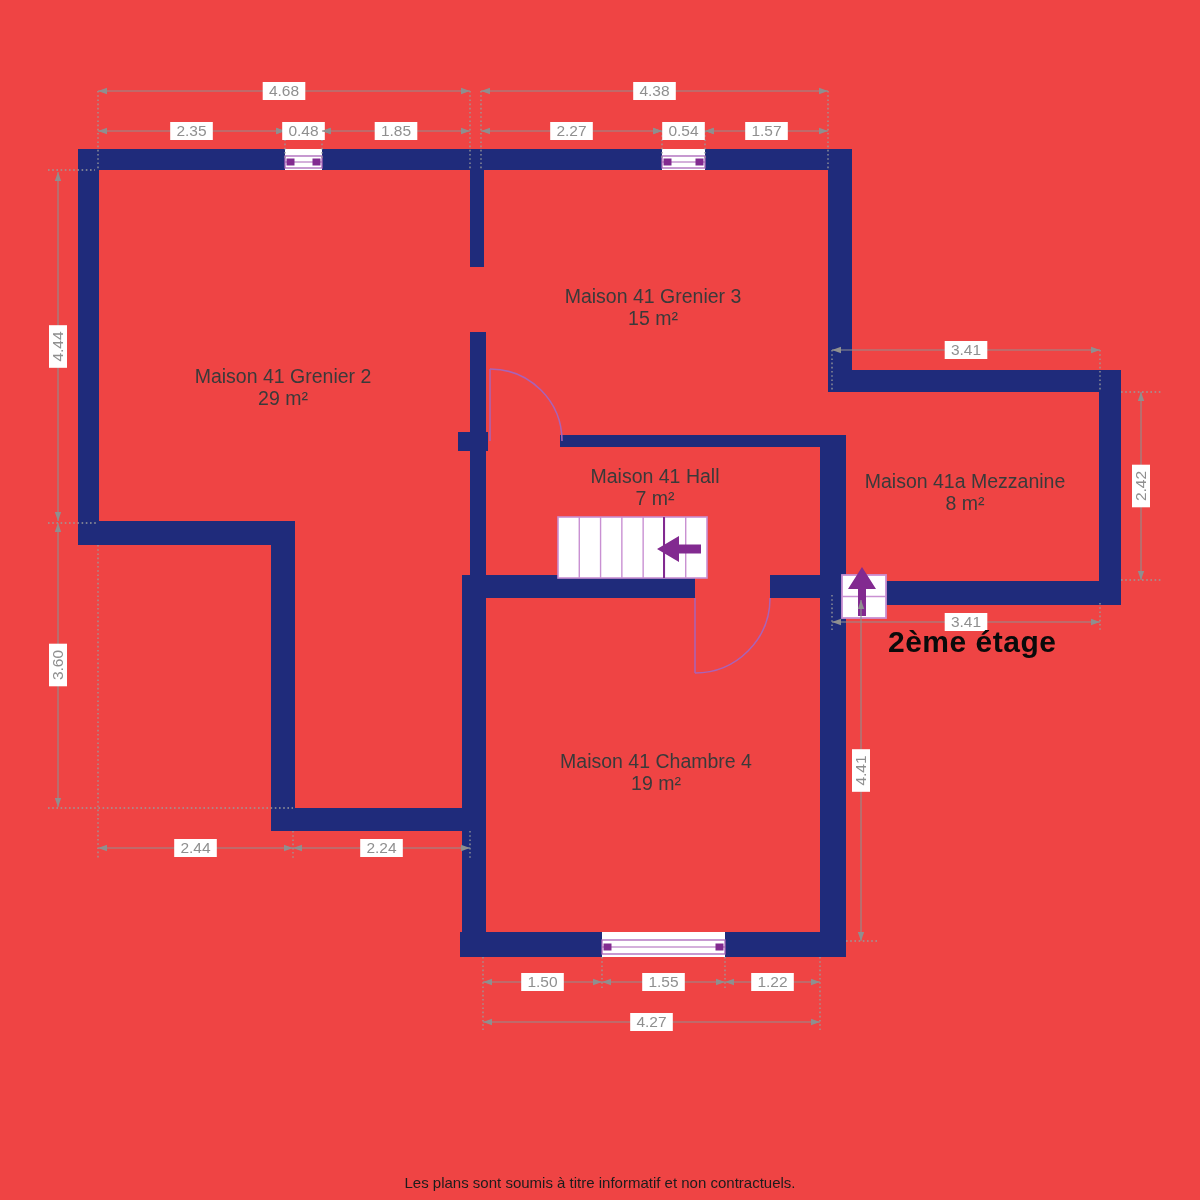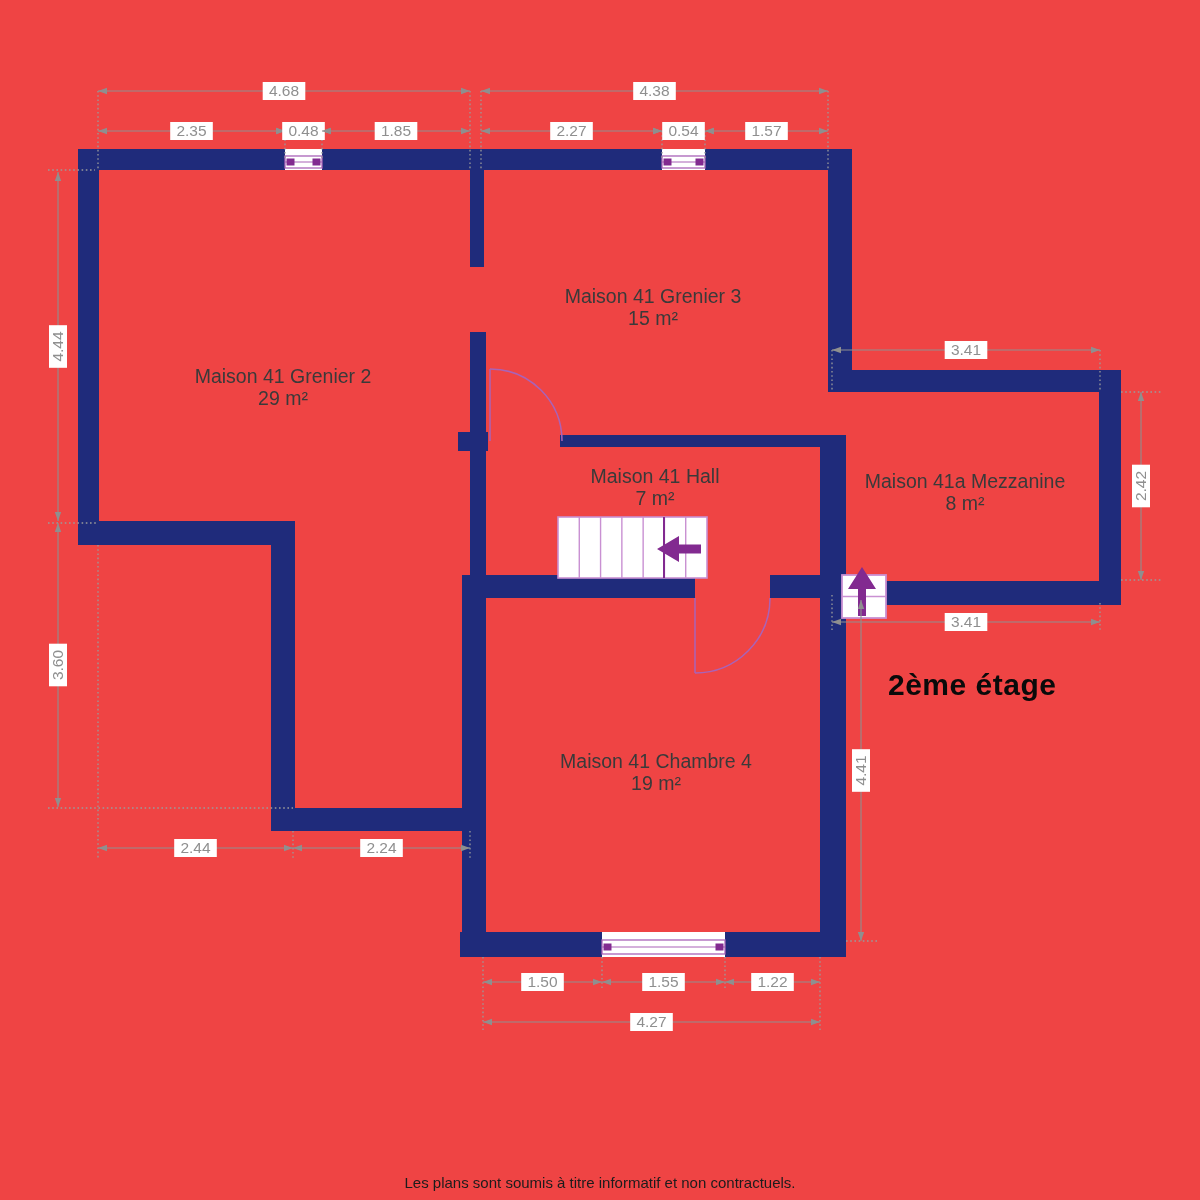--- a/index.html
+++ b/index.html
@@ -1,19 +1,19 @@
 <!DOCTYPE html>
 <html><head>
 <meta charset="utf-8">
 <style>
   html,body{margin:0;padding:0;background:#ffffff;}
   body{font-family:"Liberation Sans","DejaVu Sans",sans-serif;}
   #canvas{position:relative;width:1200px;height:1200px;background:#ef4444;overflow:hidden;}
   #plan-svg{position:absolute;left:0;top:0;}
-  .floor-label{position:absolute;left:888px;top:668px;width:300px;
+  .floor-label{position:absolute;left:888px;top:625px;width:300px;
     font-size:30px;font-weight:bold;color:#0a0a0a;letter-spacing:0.5px;}
   .disclaimer{position:absolute;left:0;top:1174px;width:1200px;text-align:center;
     font-size:15px;color:#1c1c1c;}
 </style>
 </head>
 <body>
 
 <div id="canvas">
   <svg id="plan-svg" width="1200" height="1200" viewBox="0 0 1200 1200">
       <rect x="78" y="149" width="207" height="21" fill="#1f2b7b"></rect>

